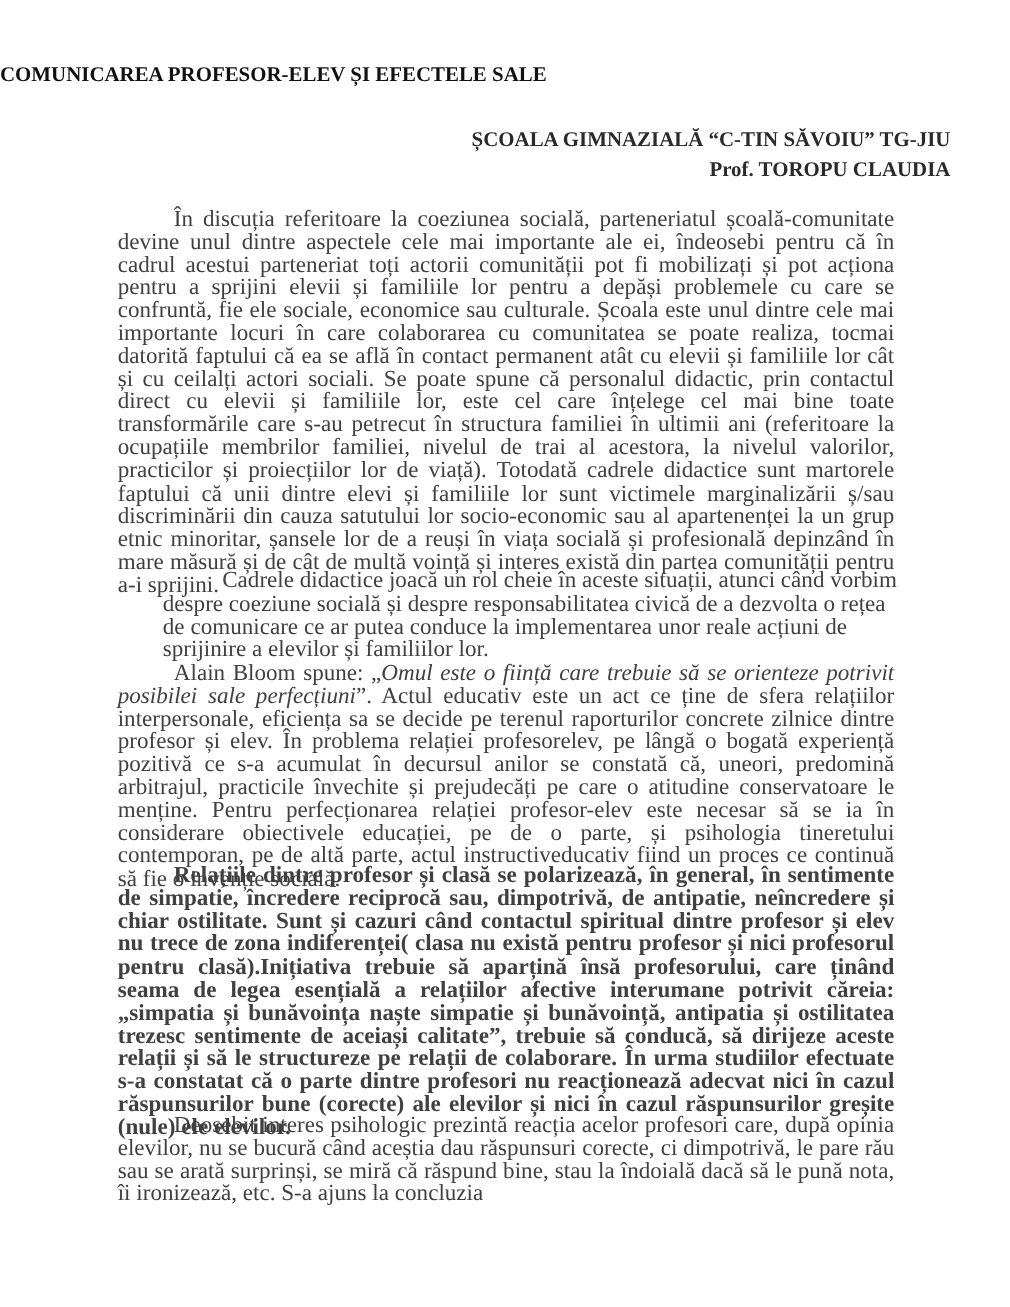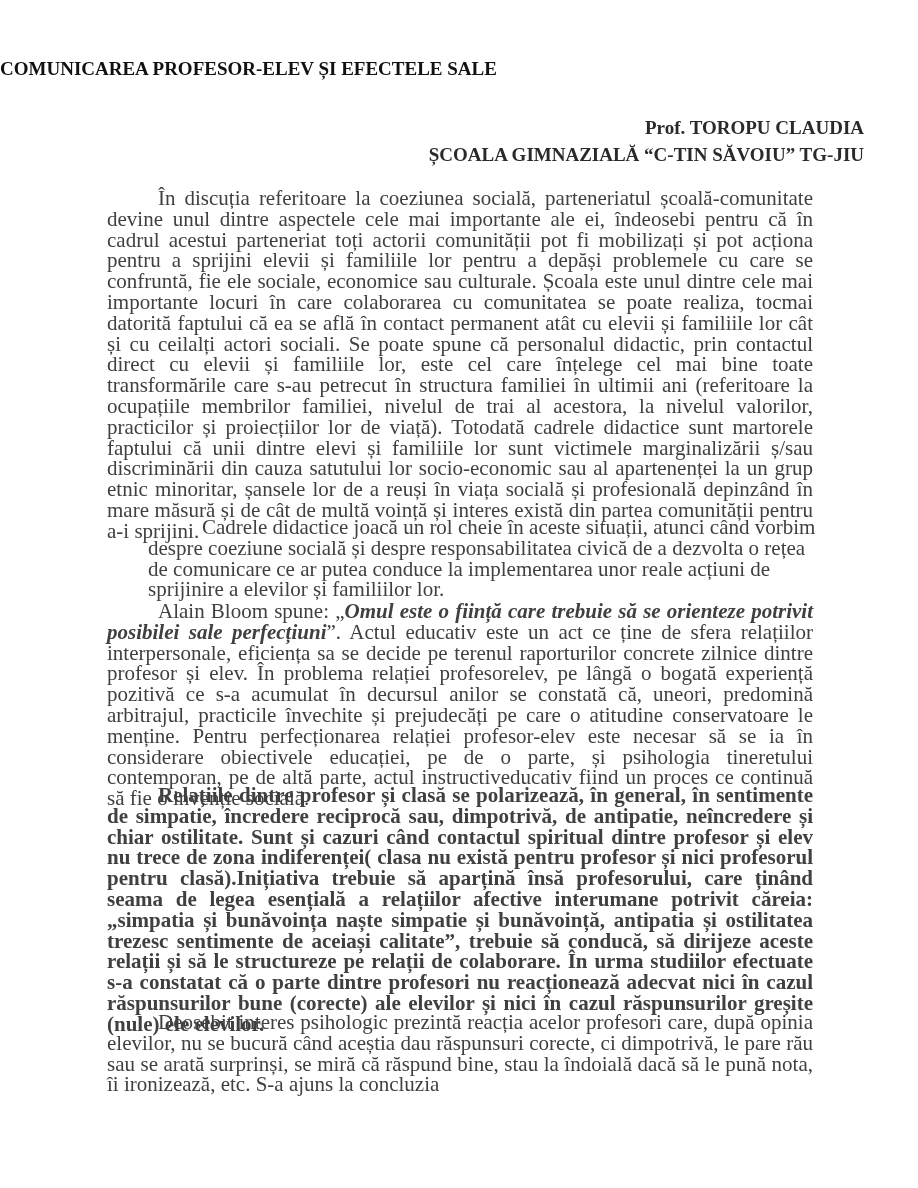--- a/index.html
+++ b/index.html
@@ -53,32 +53,32 @@
     .body-text p {
       margin: 0;
       text-indent: 51px;
     }
     .p1 { top: 188px; }
     .p2 { top: 517px; left: 108px; width: 718px; text-align: left; }
     .p2 p { text-indent: 54px; margin-left: 40px; }
     .p3 { top: 601px; }
     .p4 { top: 785px; font-weight: bold; }
     .p5 { top: 1012px; }
-    em { font-style: italic; font-weight: bold; }
+    em { font-style: italic; }
   </style>
 </head>
 <body>
 
 <div class="page">
 
   <div class="title">COMUNICAREA PROFESOR-ELEV ȘI EFECTELE SALE</div>
 
   <div class="author-block">
+    <div>ȘCOALA GIMNAZIALĂ “C-TIN SĂVOIU” TG-JIU</div>
     <div>Prof. TOROPU CLAUDIA</div>
-    <div>ȘCOALA GIMNAZIALĂ “C-TIN SĂVOIU” TG-JIU</div>
   </div>
 
   <div class="body-text p1">
     <p>În discuția referitoare la coeziunea socială, parteneriatul școală-comunitate devine unul dintre aspectele cele mai importante ale ei, îndeosebi pentru că în cadrul acestui parteneriat toți actorii comunității pot fi mobilizați și pot acționa pentru a sprijini elevii și familiile lor pentru a depăși problemele cu care se confruntă, fie ele sociale, economice sau culturale. Școala este unul dintre cele mai importante locuri în care colaborarea cu comunitatea se poate realiza, tocmai datorită faptului că ea se află în contact permanent atât cu elevii și familiile lor cât și cu ceilalți actori sociali. Se poate spune că personalul didactic, prin contactul direct cu elevii și familiile lor, este cel care înțelege cel mai bine toate transformările care s-au petrecut în structura familiei în ultimii ani (referitoare la ocupațiile membrilor familiei, nivelul de trai al acestora, la nivelul valorilor, practicilor și proiecțiilor lor de viață). Totodată cadrele didactice sunt martorele faptului că unii dintre elevi și familiile lor sunt victimele marginalizării ș/sau discriminării din cauza satutului lor socio-economic sau al apartenenței la un grup etnic minoritar, șansele lor de a reuși în viața socială și profesională depinzând în mare măsură și de cât de multă voință și interes există din partea comunității pentru a-i sprijini.</p>
   </div>
 
   <div class="body-text p2">
     <p>Cadrele didactice joacă un rol cheie în aceste situații, atunci când vorbim despre coeziune socială și despre responsabilitatea civică de a dezvolta o rețea de comunicare ce ar putea conduce la implementarea unor reale acțiuni de sprijinire a elevilor și familiilor lor.</p>
   </div>
 

